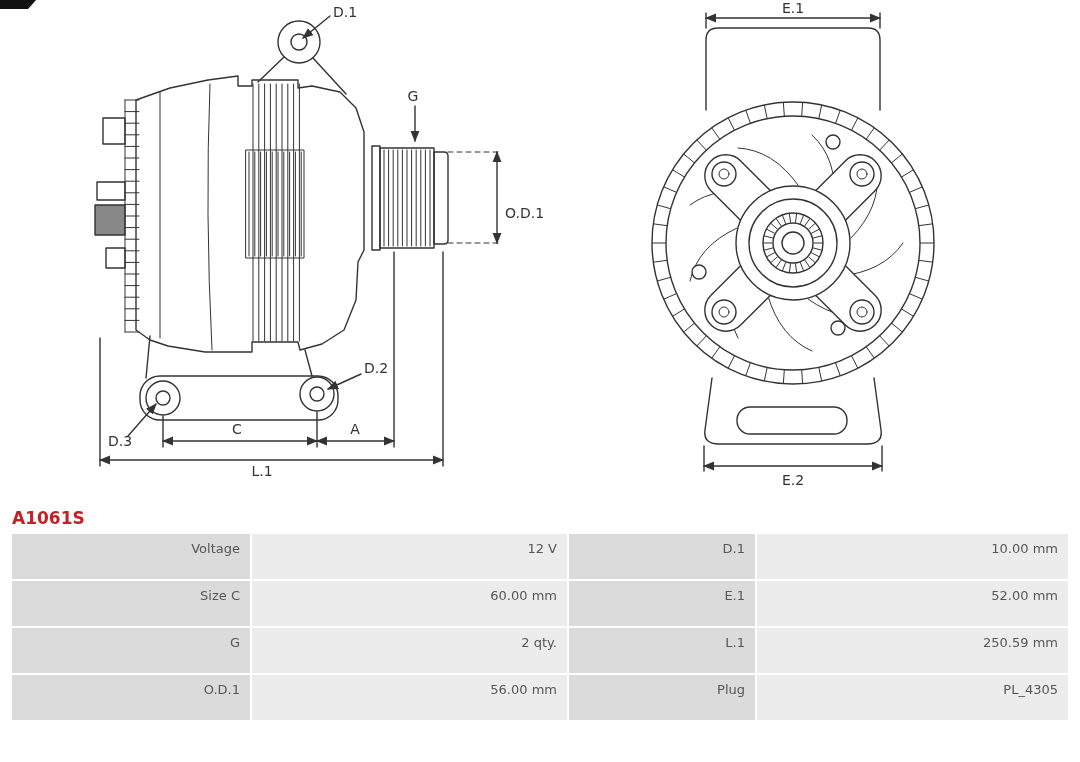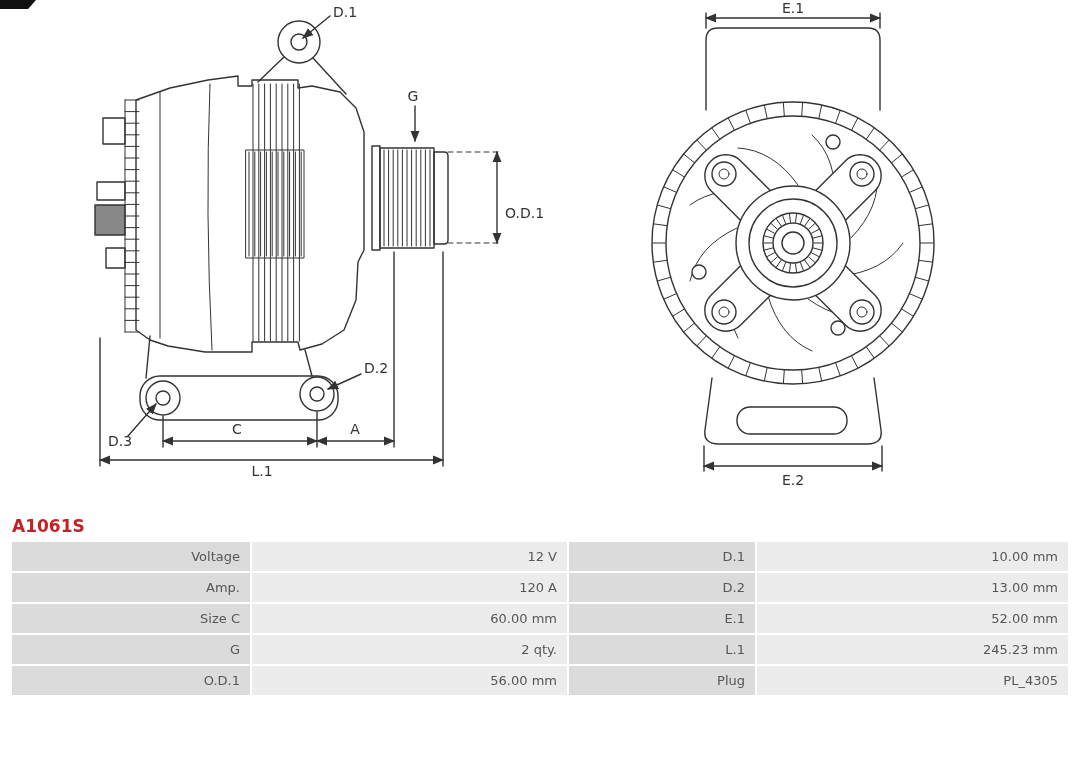--- a/index.html
+++ b/index.html
@@ -5,24 +5,24 @@
   html,body{margin:0;padding:0;background:#fff;}
   body{width:1080px;height:762px;position:relative;font-family:"DejaVu Sans",sans-serif;}
   .logo-frag{position:absolute;top:0;left:0;width:36px;height:9px;background:#111;
              clip-path:polygon(0 0,100% 0,78% 100%,0 100%);}
   svg{display:block;}
   svg text{font-size:14px;fill:#333;font-family:"DejaVu Sans",sans-serif;}
   .ln{stroke:var(--line,#333);fill:none;stroke-width:1.4;stroke-linecap:round;stroke-linejoin:round;}
   .thin{stroke-width:1;}
   .dash{stroke-dasharray:5 4;stroke-width:1;}
   .fw{fill:#fff;}
-  .part{color:var(--accent,#c42127);font-weight:bold;font-size:17px;margin:11px 0 4px 12px;line-height:1.2;}
+  .part{color:var(--accent,#c42127);font-weight:bold;font-size:17px;margin:3px 0 4px 12px;line-height:1.2;}
   table.spec{border-collapse:separate;border-spacing:2px;margin-left:10px;width:1060px;
              table-layout:fixed;font-size:13px;color:#55565a;}
-  table.spec td{height:29px;padding:0 10px 0 0;text-align:right;vertical-align:middle;overflow:hidden;}
+  table.spec td{height:29px;padding:0 10px 16px 0;text-align:right;vertical-align:middle;overflow:hidden;}
   td.lbl{background:var(--lblbg,#dbdbdb);}
   td.val{background:var(--valbg,#ececec);}
 </style>
 </head>
 <body>
 
 <div class="logo-frag"></div>
 
 <svg width="1080" height="505" viewBox="0 0 1080 505">
   <defs>
@@ -295,36 +295,30 @@
       <col style="width:311px">
     </colgroup>
   <tbody>
     <tr>
       <td class="lbl">Voltage</td>
       <td class="val">12 V</td>
       <td class="lbl">D.1</td>
       <td class="val">10.00 mm</td>
     </tr>
     <tr>
-      <td class="lbl">Amp.</td>
-      <td class="val">120 A</td>
-      <td class="lbl">D.2</td>
-      <td class="val">13.00 mm</td>
-    </tr>
-    <tr>
       <td class="lbl">Size C</td>
       <td class="val">60.00 mm</td>
       <td class="lbl">E.1</td>
       <td class="val">52.00 mm</td>
     </tr>
     <tr>
       <td class="lbl">G</td>
       <td class="val">2 qty.</td>
       <td class="lbl">L.1</td>
-      <td class="val">245.23 mm</td>
+      <td class="val">250.59 mm</td>
     </tr>
     <tr>
       <td class="lbl">O.D.1</td>
       <td class="val">56.00 mm</td>
       <td class="lbl">Plug</td>
       <td class="val">PL_4305</td>
     </tr>
   </tbody>
 </table>
 

